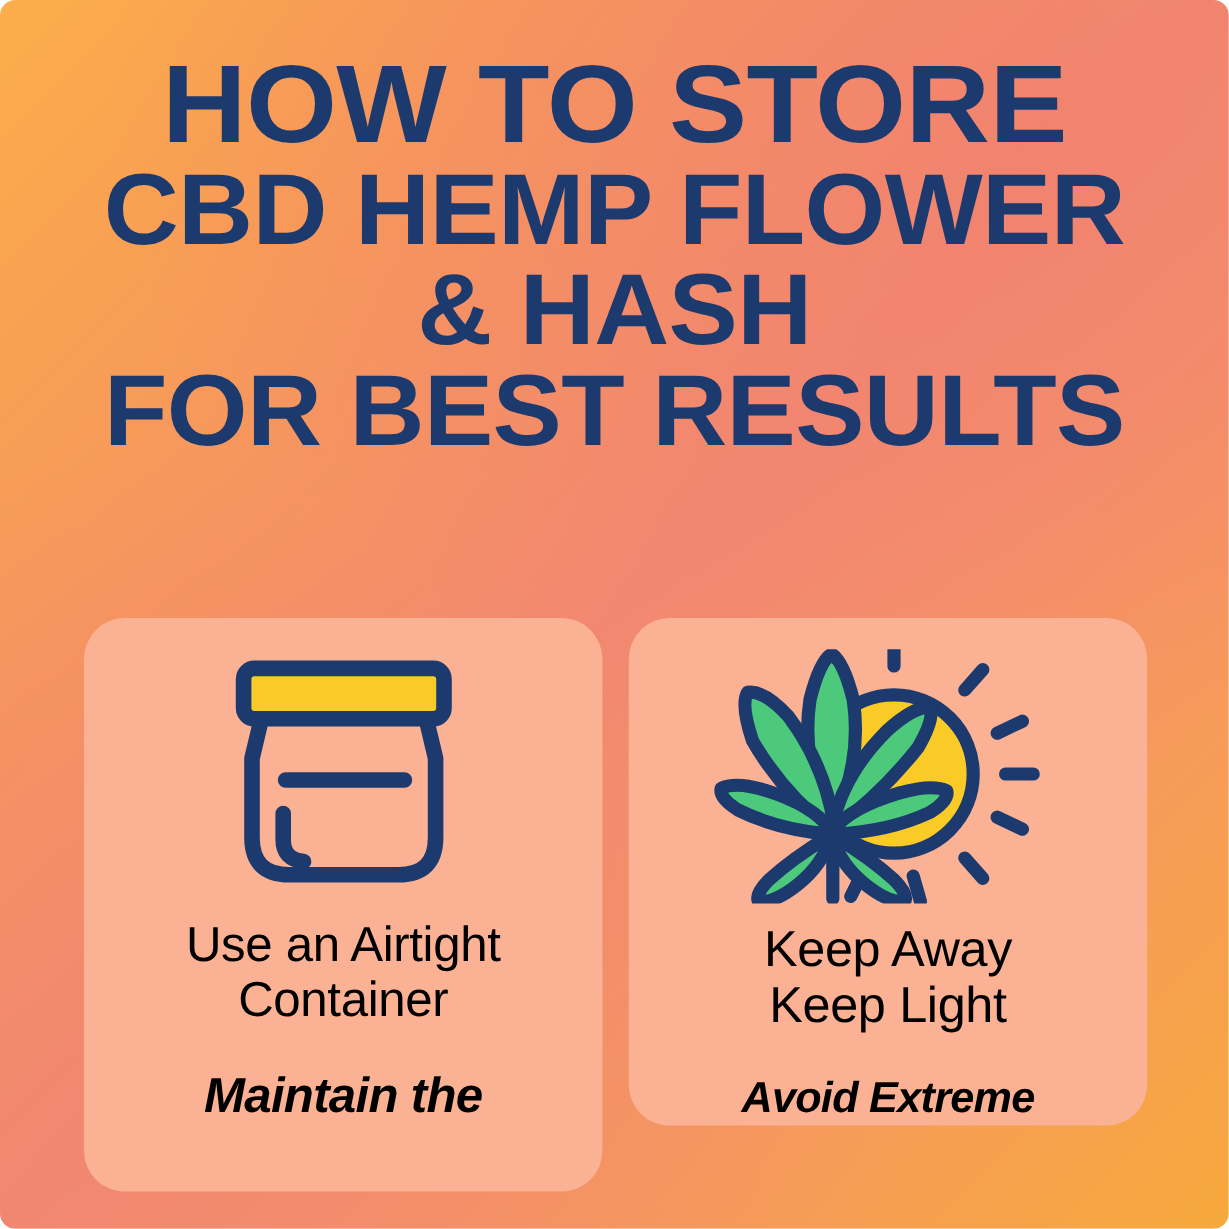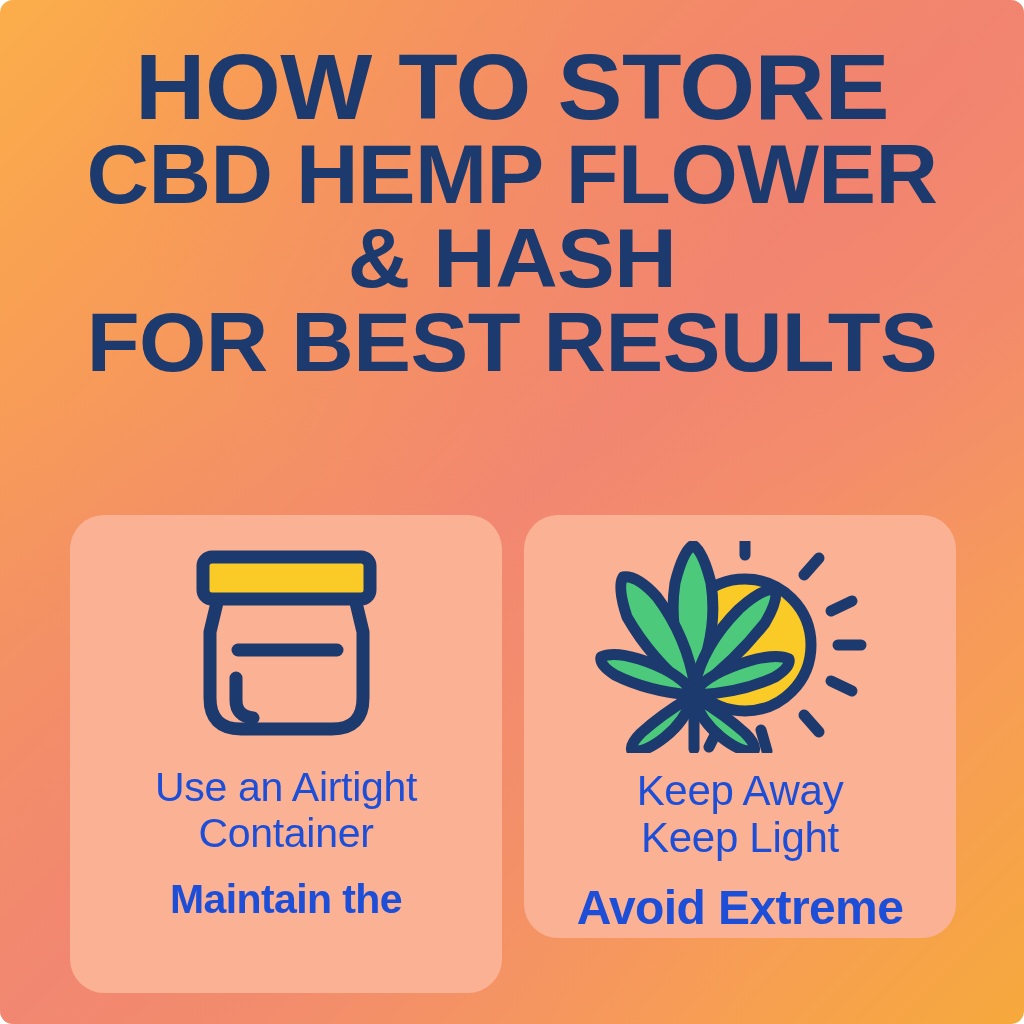--- a/index.html
+++ b/index.html
@@ -105,37 +105,38 @@
   .icon-wrap {
     height: 210px;
     display: flex;
     align-items: center;
     justify-content: center;
   }
   .card-right .icon-wrap { height: 214px; }
 
   .card-text {
     text-align: center;
-    color: #1d4ed8;
+    color: #000000;
     line-height: 1.12;
   }
   .line-a {
     font-size: 41px;
     font-weight: 500;
     margin-top: 14px;
     letter-spacing: -0.3px;
   }
   .line-b {
     font-size: 41px;
     font-weight: bold;
-    margin-top: 20px;
+    margin-top: 34px;
     letter-spacing: -0.6px;
+    font-style: italic;
   }
   .card-right .line-a { font-size: 42px; }
-  .card-right .line-b { font-size: 48px; }
+  .card-right .line-b { font-size: 36px; }
 </style>
 </head>
 <body>
 
 <div id="poster">
 
   <div class="title-block">
     <span class="title-line tl-1">HOW TO STORE</span>
     <span class="title-line tl-2">CBD HEMP FLOWER</span>
     <span class="title-line tl-3">&amp; HASH</span>

